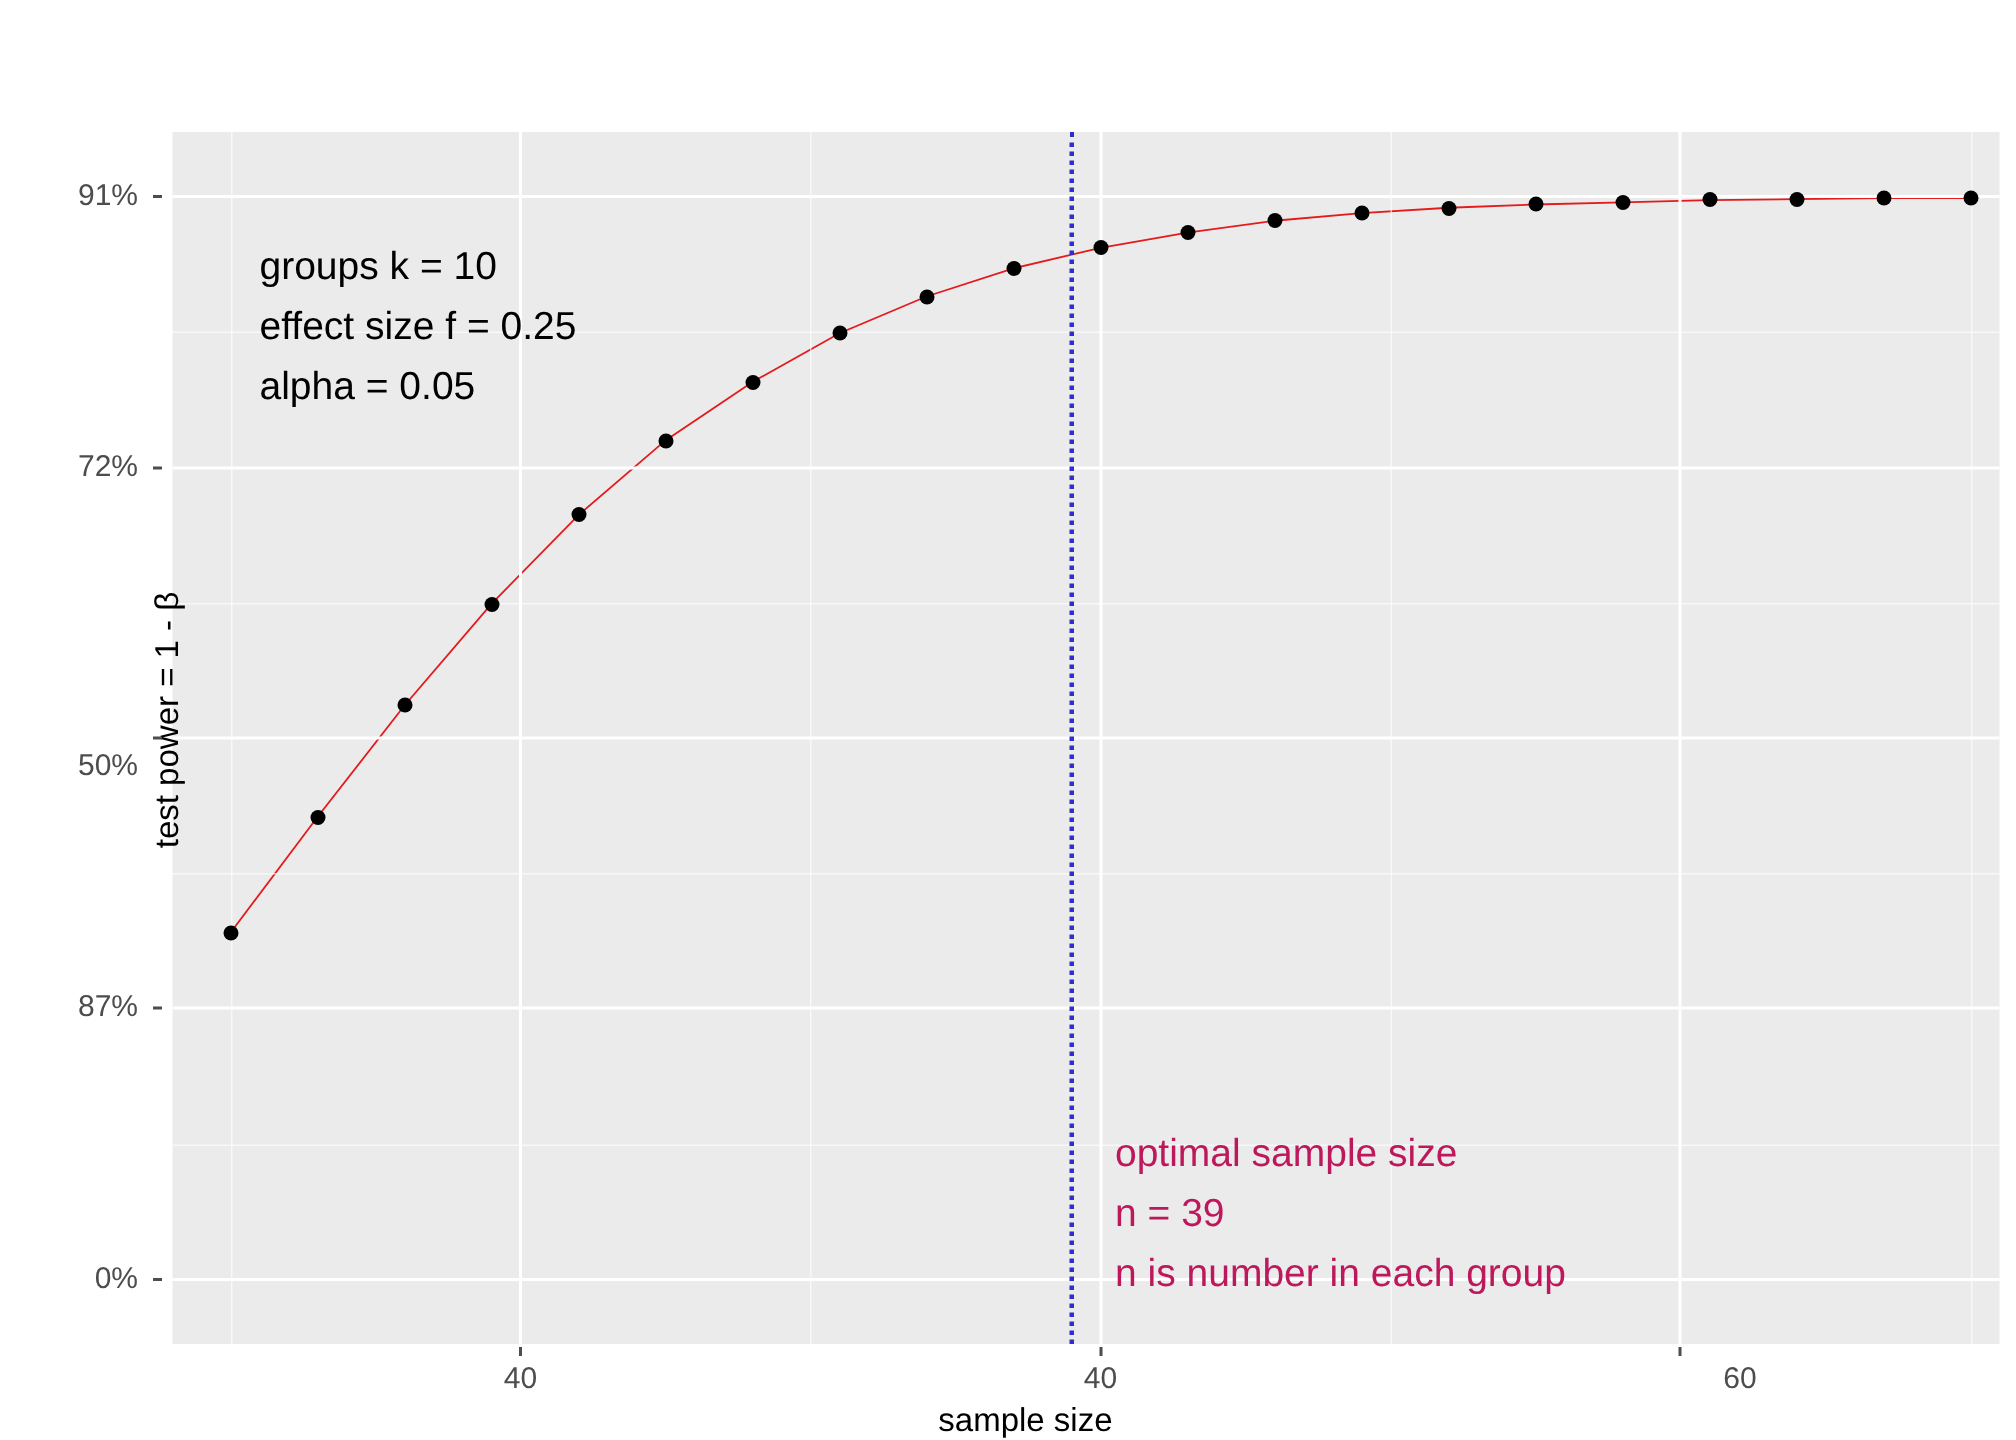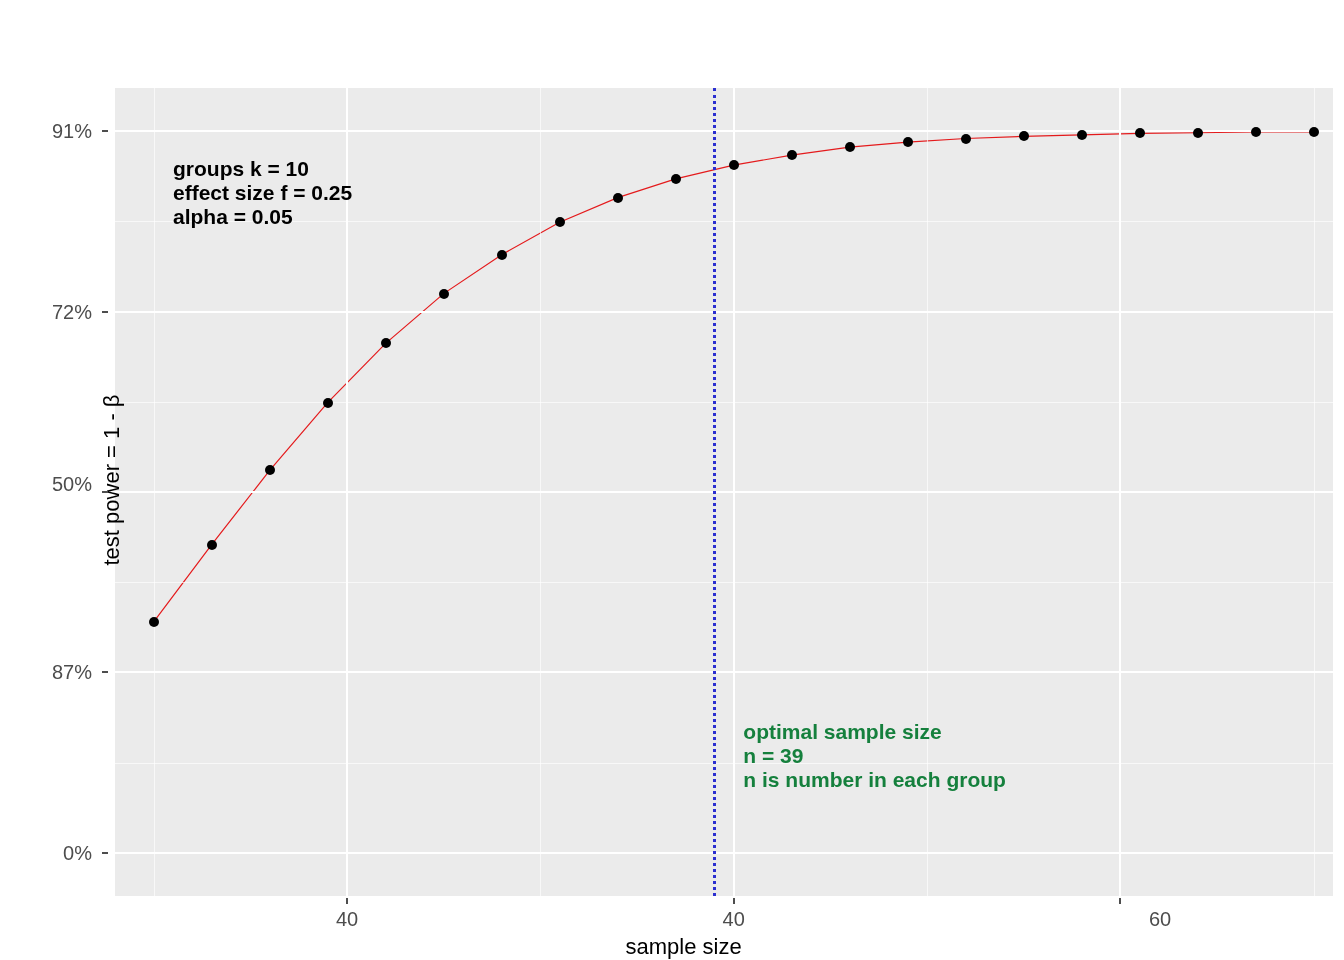--- a/index.html
+++ b/index.html
@@ -93,27 +93,26 @@
     left: 26px;
     top: 50%;
     transform: translateY(-50%) rotate(-90deg);
     transform-origin: center;
     font-size: 22px;
     color: #000000;
     white-space: nowrap;
   }
   .note {
     position: absolute;
-    font-size: 21px;
-    line-height: 24px;
+    font-size: 26px;
+    line-height: 40px;
     white-space: pre;
-    font-weight: bold;
   }
   .note.params { color: #000000; }
-  .note.optimal { color: #15803d; }
+  .note.optimal { color: #be185d; margin-top: 28px; }
 
   .point {
     position: absolute;
     width: 10px; height: 10px; margin: -5px 0 0 -5px;
     background: #000000; border-radius: 50%;
   }
   svg.lines { position: absolute; left:0; top:0; width:100%; height:100%; pointer-events:none; }
 </style>
 </head>
 <body>
@@ -170,21 +169,21 @@
 n is number in each group</div>
     </div>
 
   <div class="axis-title-x">sample size</div>
   <div class="axis-title-y">test power = 1 - β</div>
 <div class="ytick" style="top: 851.714px;"></div>
     <div class="ylabel" style="top: 852.714px;">0%</div>
     <div class="ytick" style="top: 671.357px;"></div>
     <div class="ylabel" style="top: 672.357px;">87%</div>
     <div class="ytick" style="top: 491px;"></div>
-    <div class="ylabel" style="top: 484px;">50%</div>
+    <div class="ylabel" style="top: 511px;">50%</div>
     <div class="ytick" style="top: 310.643px;"></div>
     <div class="ylabel" style="top: 311.643px;">72%</div>
     <div class="ytick" style="top: 130.286px;"></div>
     <div class="ylabel" style="top: 131.286px;">91%</div>
     <div class="xtick" style="left: 346px;"></div>
     <div class="xlabel" style="left: 347px;">40</div>
     <div class="xtick" style="left: 732.667px;"></div>
     <div class="xlabel" style="left: 733.667px;">40</div>
     <div class="xtick" style="left: 1119.33px;"></div>
     <div class="xlabel" style="left: 1160px;">60</div>

